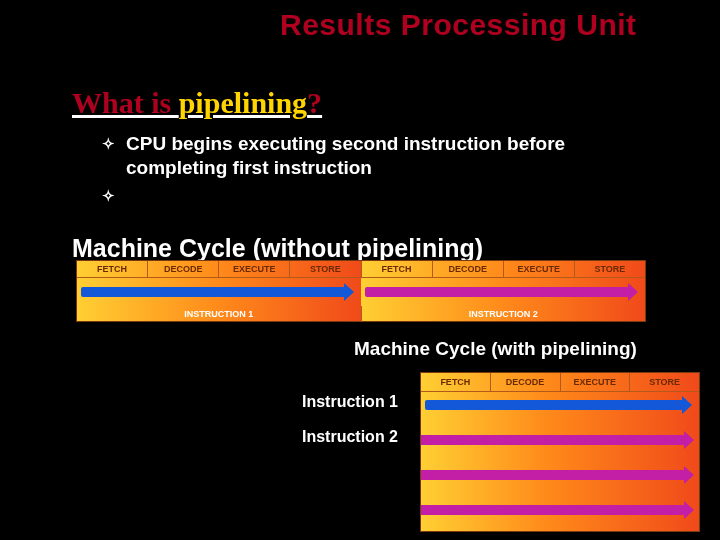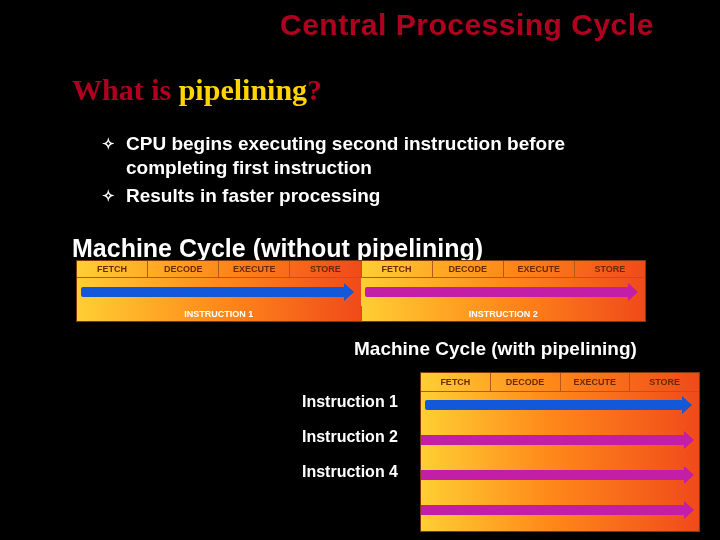--- a/index.html
+++ b/index.html
@@ -18,24 +18,25 @@
     font-stretch:condensed;
     font-weight:700;
     font-size:30px;
     color:#b00020;
     letter-spacing:0.5px;
     padding-left:280px;
     box-sizing:border-box;
     text-align:left;
   }
   .question{
-    position:absolute;top:73px;left:72px;
+    position:absolute;top:86px;left:72px;
     font-family:"Times New Roman",serif;
     font-weight:700;
     font-size:30px;
+    text-decoration:underline;
   }
   .question .q1{color:#b00020;}
   .question .q2{color:#ffd400;}
   .question .qm{color:#b00020;}
   .bullets{
     position:absolute;top:132px;left:102px;width:560px;
     font-family:Arial,sans-serif;
     font-weight:700;
     font-size:19px;
     color:#fff;
@@ -96,34 +97,33 @@
     overflow:hidden;
   }
   .diag2 .stageRow{height:18px;display:flex;border-bottom:1px solid #b35a1a;}
   .diag2 .stage{flex:1;text-align:center;font:700 9px/18px Arial;color:#6a2a00;border-right:1px solid #b35a1a;}
   .diag2 .stage:last-child{border-right:none;}
   .diag2 .lanes{position:relative;height:140px;}
 </style>
 </head>
 <body>
 
-<div class="title">Central Processing Cycle</div>
+<div class="title">Results Processing Unit</div>
 
 <div class="question">
   <span class="q1">What is </span><span class="q2">pipelining</span><span class="qm">?</span>
 </div>
 
 <div class="bullets">
   <div class="row">
     <div class="sym">✧</div>
     <div>CPU begins executing second instruction before completing first instruction</div>
   </div>
   <div class="row">
     <div class="sym">✧</div>
-    <div>Results in faster processing</div>
   </div>
 </div>
 
 <div class="caption1">Machine Cycle (without pipelining)</div>
 
 <div class="diag1">
   <div class="stageRow">
     <div class="stage">FETCH</div>
     <div class="stage">DECODE</div>
     <div class="stage">EXECUTE</div>
@@ -141,21 +141,20 @@
     <div class="halfLabel">INSTRUCTION 1</div>
     <div class="halfLabel">INSTRUCTION 2</div>
   </div>
 </div>
 
 <div class="caption2">Machine Cycle (with pipelining)</div>
 
 <div class="instrLabels">
   <div>Instruction 1</div>
   <div>Instruction 2</div>
-  <div>Instruction 4</div>
 </div>
 
 <div class="diag2">
   <div class="stageRow">
     <div class="stage">FETCH</div>
     <div class="stage">DECODE</div>
     <div class="stage">EXECUTE</div>
     <div class="stage">STORE</div>
   </div>
   <div class="lanes">

